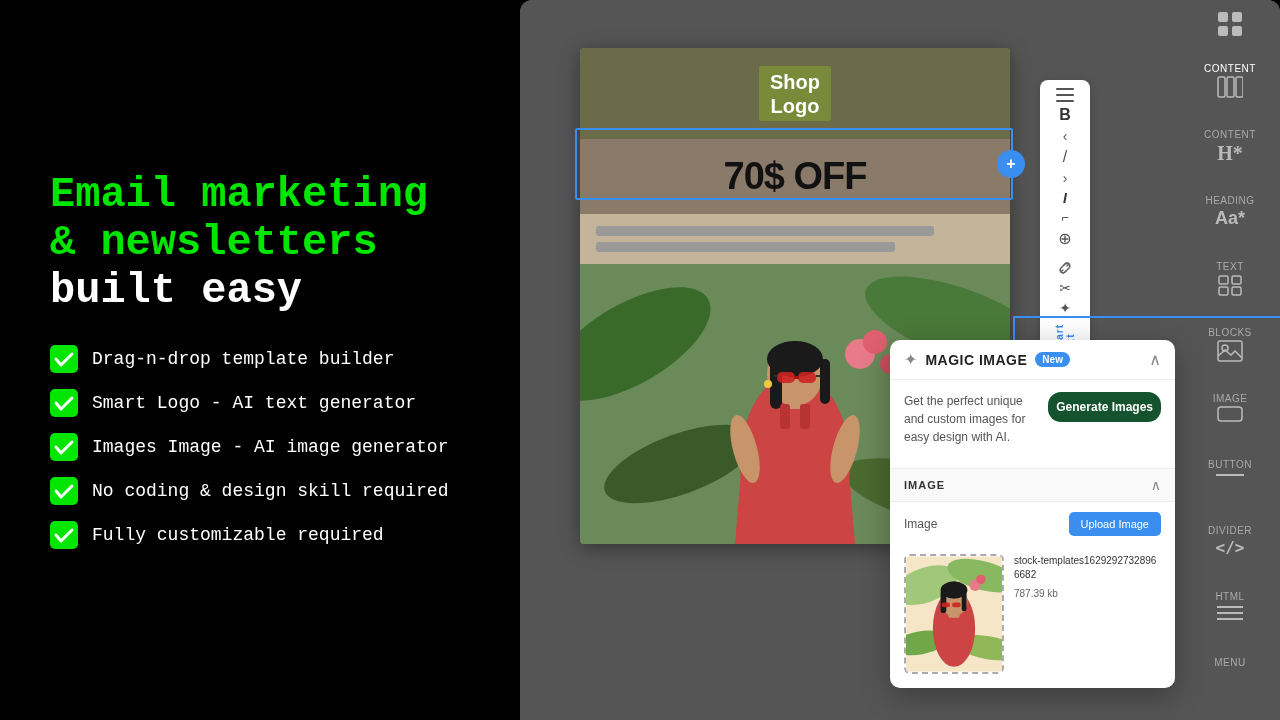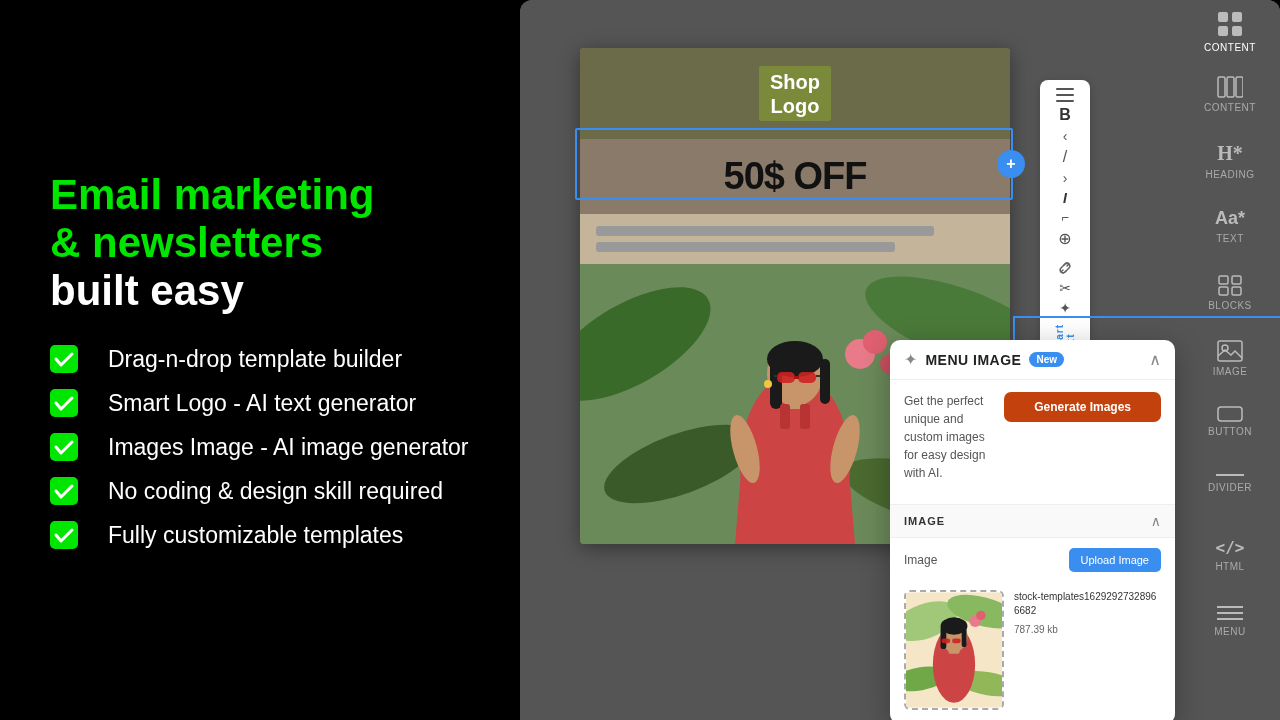--- a/index.html
+++ b/index.html
@@ -16,36 +16,37 @@
     .left-panel {
       position: absolute;
       left: 0; top: 0;
       width: 520px;
       height: 720px;
       background: #000;
       display: flex;
       flex-direction: column;
       justify-content: center;
       padding: 40px 50px;
+      font-family: Liberation Mono, monospace;
     }
     .headline {
       font-size: 42px;
       font-weight: 800;
       line-height: 1.15;
       margin-bottom: 30px;
     }
     .headline .green { color: #00e600; }
     .headline .white { color: #fff; }
     .features { list-style: none; display: flex; flex-direction: column; gap: 16px; }
     .feature-item {
       display: flex;
-      align-items: flex-end;
-      gap: 30px;
+      align-items: center;
+      gap: 14px;
       color: #fff;
-      font-size: 23px;
+      font-size: 18px;
     }
     .check-icon {
       width: 28px;
       height: 28px;
       flex-shrink: 0;
       color: #00e600;
     }
 
     
     .canvas-area {
@@ -216,21 +217,21 @@
       padding: 10px 0;
       gap: 2px;
       z-index: 30;
     }
     .rt-item {
       width: 88px;
       height: 64px;
       display: flex;
       flex-direction: column;
       align-items: center;
-      justify-content: flex-start;
+      justify-content: space-between;
       gap: 4px;
       cursor: pointer;
       border-radius: 6px;
       color: #ccc;
     }
     .rt-label { font-size: 10px; color: #aaa; letter-spacing: 0.5px; text-transform: uppercase; }
     .rt-active .rt-label { color: #fff; }
 
     
     .magic-panel {
@@ -273,25 +274,25 @@
     .collapse-btn { color: #888; font-size: 16px; cursor: pointer; }
 
     .magic-panel-body { padding: 12px 14px; }
     .magic-desc {
       font-size: 12px;
       color: #555;
       line-height: 1.5;
       margin-bottom: 10px;
     }
     .generate-btn {
-      background: #c2410c;
+      background: #14532d;
       color: #fff;
       border: none;
-      border-radius: 7px;
-      padding: 8px 30px;
+      border-radius: 13px;
+      padding: 8px 8px;
       font-size: 12px;
       font-weight: 600;
       cursor: pointer;
       white-space: nowrap;
     }
 
     .image-section-header {
       display: flex;
       align-items: center;
       justify-content: space-between;
@@ -395,36 +396,36 @@
         <rect width="28" height="28" rx="5" fill="#00e600"></rect>
         <polyline points="6,14 11,20 22,9" stroke="white" stroke-width="3" stroke-linecap="round" stroke-linejoin="round"></polyline>
       </svg>
       <span>No coding &amp; design skill required</span>
     </li>
     <li class="feature-item">
       <svg class="check-icon" viewBox="0 0 28 28" fill="none">
         <rect width="28" height="28" rx="5" fill="#00e600"></rect>
         <polyline points="6,14 11,20 22,9" stroke="white" stroke-width="3" stroke-linecap="round" stroke-linejoin="round"></polyline>
       </svg>
-      <span>Fully customizable templates</span>
+      <span>Fully customizable required</span>
     </li>
   </ul>
 </div>
 
 <div class="canvas-area">
   <div class="editor-bg"></div>
 
   <div class="email-canvas">
     <div class="shop-logo-area">
       <div class="shop-logo-box">
         <span>Shop<br>Logo</span>
       </div>
     </div>
     <div class="heading-area">
-      <div class="heading-text">50$ OFF</div>
+      <div class="heading-text">70$ OFF</div>
     </div>
     <div class="text-lines">
       <div class="text-line" style="width:85%"></div>
       <div class="text-line text-line-short"></div>
     </div>
     <div class="image-section">
       
       <svg viewBox="0 0 430 280" style="width:100%;height:100%" xmlns="http://www.w3.org/2000/svg">
 
         <rect width="430" height="280" fill="#6b8a5a"></rect>
@@ -592,21 +593,21 @@
 
   <div style="position:absolute; left:493px; top:316px; width:2px; height:28px; background:#3a8ef0; z-index:40;"></div>
   <div style="position:absolute; left:493px; top:316px; width:440px; height:2px; background:#3a8ef0; z-index:40;"></div>
 
 </div>
 
 <div class="magic-panel">
   <div class="magic-panel-header">
     <div class="magic-panel-title-area">
       <span class="magic-star-icon">✦</span>
-      <span class="magic-title">MENU IMAGE</span>
+      <span class="magic-title">MAGIC IMAGE</span>
       <span class="new-badge">New</span>
     </div>
     <span class="collapse-btn">∧</span>
   </div>
   <div class="magic-panel-body">
     <div style="display:flex;align-items:flex-start;justify-content:space-between;gap:8px;">
       <p class="magic-desc">Get the perfect unique and custom images for easy design with AI.</p>
       <button class="generate-btn">Generate Images</button>
     </div>
   </div>

